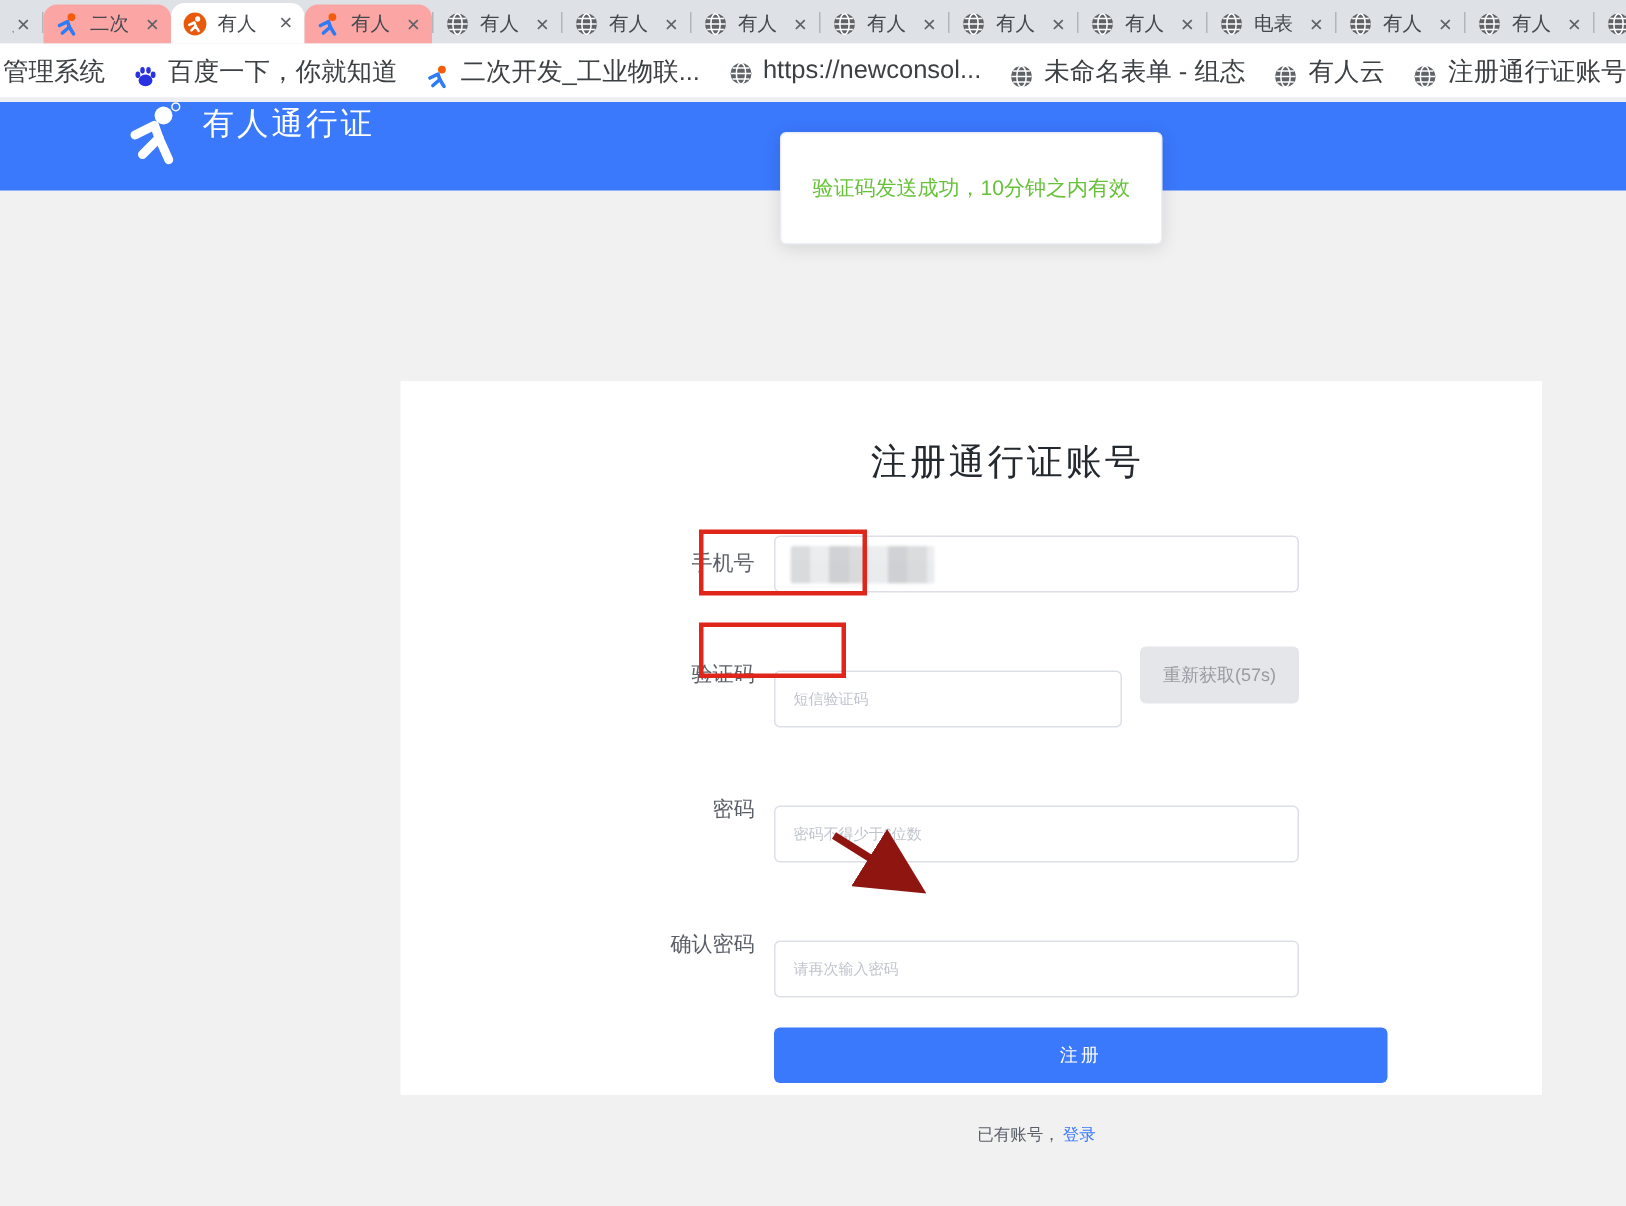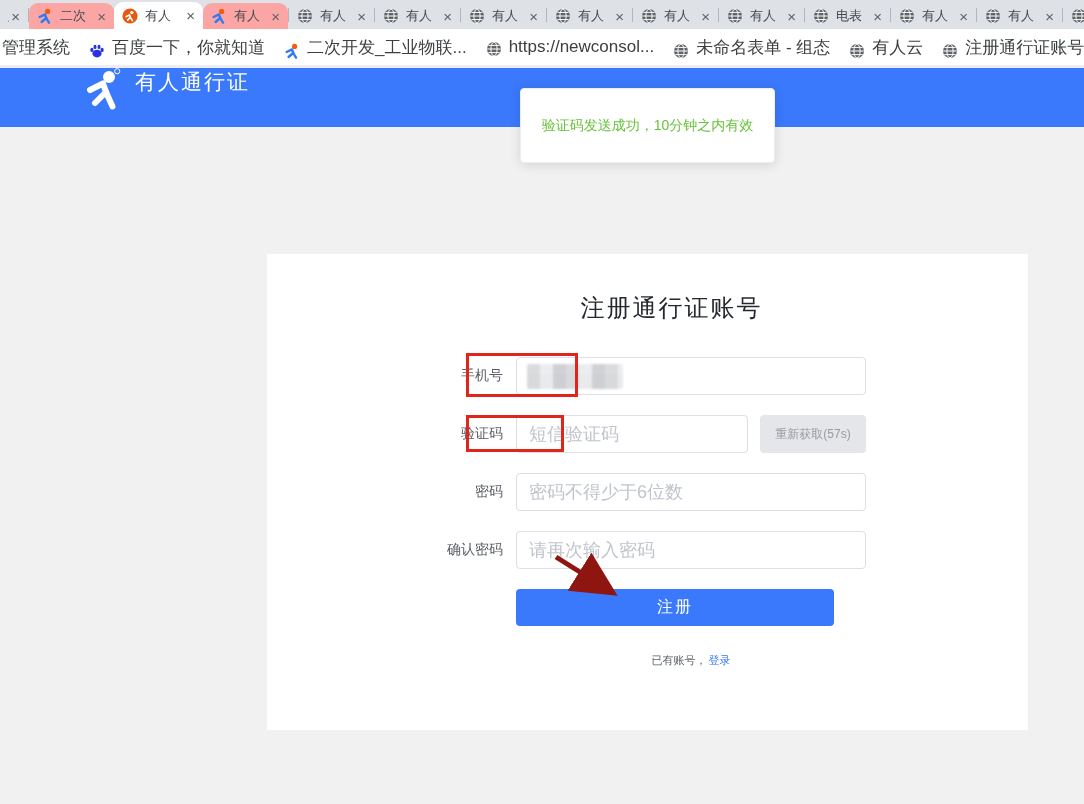--- a/index.html
+++ b/index.html
@@ -42,32 +42,32 @@
            display:flex; align-items:center; justify-content:center; z-index:20; }
   .toast p { color:#67c23a; font-size:14px; }
 
   
   .card { position:absolute; left:267px; top:186px; width:761px; height:476px; background:#fff;padding-left:48px; }
   .card-title { margin-top:38px; text-align:center; font-size:24px; font-weight:500; color:#24292f; letter-spacing:2px; }
   .reg-form { margin-top:33px; }
   .form-row { display:flex; align-items:center; margin-bottom:20px; }
   .form-label { width:201px; padding-right:13px; text-align:right; font-size:14px; color:#5a5e66; flex:none; }
   .field { width:350px; height:38px; border:1px solid #dcdfe6; border-radius:4px; padding:0 12px;
-           font-size:18px; color:#000000; background:#fff; outline:none; }
+           font-size:10px; color:#000000; background:#fff; outline:none;margin-top:32px; }
   .field::placeholder { color:#c0c4cc; opacity:1; }
   .field.code { width:232px; }
   .phone-box { width:350px; height:38px; border:1px solid #dcdfe6; border-radius:4px; display:flex; align-items:center; padding:0 10px; }
   .mask { width:96px; height:25px; border-radius:2px; filter:blur(1px);
           background:
             repeating-linear-gradient(90deg, rgba(216,217,219,.9) 0 13px, rgba(235,236,238,.9) 13px 26px, rgba(205,206,209,.9) 26px 39px),
             linear-gradient(180deg,#f4f4f5 0 40%, #dcdddf 40% 100%); }
   .resend-btn { margin-left:12px; width:106px; height:38px; background:#e5e6e9; color:#989ba2;
                 font-size:12px; border:none; border-radius:4px; font-family:inherit; }
-  .submit-btn { margin-left:201px; width:318px; height:37px; background:#3a78fc; color:#fff; border:none;
-                border-radius:4px; font-size:16px; font-family:Liberation Serif, serif; letter-spacing:2px; cursor:pointer; }
+  .submit-btn { margin-left:201px; width:409px; height:37px; background:#3a78fc; color:#fff; border:none;
+                border-radius:4px; font-size:12px; font-family:Liberation Serif, serif; letter-spacing:2px; cursor:pointer; }
   .card-footer { margin-left:201px; width:350px; text-align:center; margin-top:27px; font-size:11px; color:#5a5e66; }
   .login-link { color:#3a78fc; text-decoration:none; margin-left:2px; }
 
   
   .anno-box { position:absolute; border:3px solid #e0251b; z-index:10; pointer-events:none; }
   .anno-phone { left:199px; top:99px; width:112px; height:44px; }
   .anno-code  { left:199px; top:161px; width:98px; height:37px; }
   .anno-arrow { position:absolute; left:278px; top:293px; width:90px; height:58px; z-index:11; pointer-events:none; }
 </style>
 </head>

